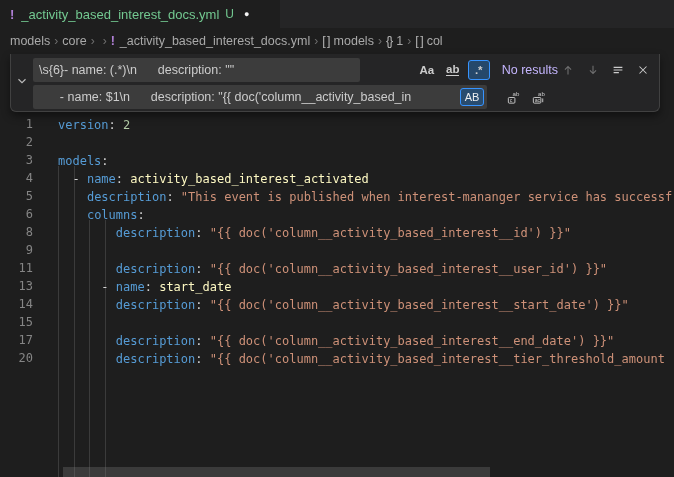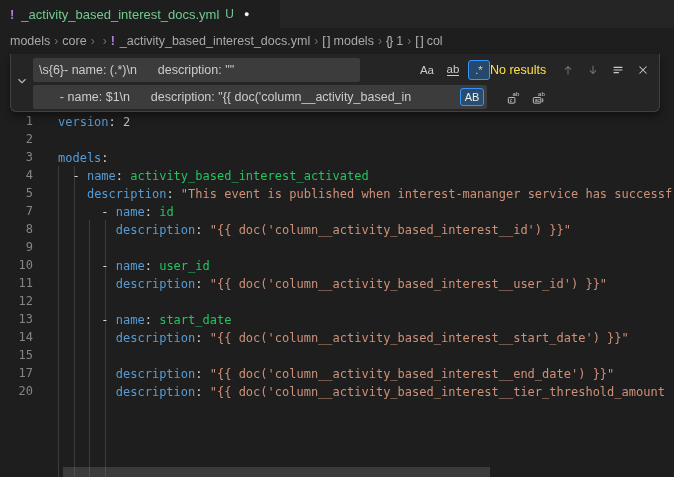--- a/index.html
+++ b/index.html
@@ -20,46 +20,46 @@
        padding-left:10px;font-size:12.5px;color:#a9a9a9;white-space:nowrap;overflow:hidden;}
   .bc-sep{color:#6e6e6e;margin:0 4px;font-size:12px;}
   .bc-item{display:inline-flex;align-items:center;cursor:pointer;}
   .bc-yaml{color:#b180d7;font-weight:bold;margin-right:5px;}
   .bc-sym{color:#b5b5b5;margin-right:4px;letter-spacing:-1px;}
 
   
   .editor{position:absolute;top:54px;left:0;right:0;bottom:0;background:#1e1e1e;}
   .indent-guide{position:absolute;width:1px;background:#3b3b3b;z-index:0;}
   #code-lines{position:absolute;top:58px;left:0;right:0;z-index:1;}
-  .line{height:18px;line-height:18px;white-space:pre;}
+  .line{height:18px;line-height:24px;white-space:pre;}
   .ln{display:inline-block;width:33px;text-align:right;color:#858585;
       font-family:"DejaVu Sans Mono",monospace;font-size:12px;vertical-align:top;}
   .lc{font-family:"DejaVu Sans Mono",monospace;font-size:12px;margin-left:25px;}
-  .tk-k{color:#569cd6;}  .tk-p{color:#d4d4d4;}  .tk-v{color:#22c55e;}
+  .tk-k{color:#569cd6;}  .tk-p{color:#d4d4d4;}  .tk-v{color:#fef9c3;}
   .tk-s{color:#ce9178;}  .tk-d{color:#b5cea8;}
   .hscrollbar{position:absolute;left:63px;bottom:0;width:427px;height:10px;
       background:rgba(121,121,121,0.32);z-index:0;}
 
   
   .find-widget{position:absolute;top:54px;left:10px;width:650px;height:58px;background:#252526;
       border:1px solid #414141;border-top:none;border-radius:0 0 6px 6px;box-sizing:border-box;
       box-shadow:0 4px 8px rgba(0,0,0,0.45);z-index:20;}
   .toggle-replace{position:absolute;left:0;top:0;width:21px;height:100%;display:flex;
       align-items:center;justify-content:center;cursor:pointer;}
   .fw-row{display:flex;align-items:center;height:24px;margin:4px 6px 0 22px;}
   .fw-row.second{margin-top:3px;}
   .find-input{width:327px;height:24px;box-sizing:border-box;background:#3c3c3c;border-radius:2px;
       color:#cccccc;font-size:12.5px;line-height:24px;padding:0 6px;white-space:pre;overflow:hidden;}
   .opt{width:22px;height:20px;display:flex;align-items:center;justify-content:center;
-      font-size:11.5px;color:#cccccc;border-radius:3px;cursor:pointer;box-sizing:border-box;}
+      font-size:11.5px;color:#cccccc;border-radius:3px;cursor:pointer;box-sizing:border-box;font-weight:bold;}
   .opt-case{margin-left:56px;}
   .opt+.opt{margin-left:4px;}
   .opt .ww{border-bottom:1px solid #cccccc;line-height:11px;}
   .opt.active{background:rgba(38,79,120,0.85);border:1px solid #3794ff;}
-  .results{color:#fde047;font-size:12.5px;white-space:nowrap;}
+  .results{color:#c4b5fd;font-size:12.5px;margin-left:12px;white-space:nowrap;}
   .iconbtn{width:20px;height:20px;display:flex;align-items:center;justify-content:center;
       cursor:pointer;border-radius:3px;flex:none;}
   .iconbtn.disabled{opacity:.45;}
   .iconbtn svg{display:block;}
   .push{margin-left:auto;}
   .gap{margin-left:5px;}
   .replace-input{position:relative;width:454px;height:24px;box-sizing:border-box;background:#3c3c3c;
       border-radius:2px;color:#cccccc;font-size:12.5px;line-height:24px;padding:0 6px;overflow:hidden;}
   .replace-text{display:inline-block;width:418px;white-space:pre;overflow:hidden;vertical-align:top;}
   .ab-badge{position:absolute;right:3px;top:3px;width:24px;height:18px;line-height:16px;text-align:center;
@@ -117,26 +117,24 @@
     <div class="indent-guide" style="left:74px;top:112px;bottom:0;"></div>
     <div class="indent-guide" style="left:89px;top:166px;bottom:0;"></div>
     <div class="indent-guide" style="left:105px;top:166px;bottom:0;"></div>
     <div class="hscrollbar"></div>
     <div id="code-lines">
         <div class="line"><span class="ln">1</span><span class="lc"><span class="tk-k">version</span><span class="tk-p">: </span><span class="tk-d">2</span></span></div>
         <div class="line"><span class="ln">2</span><span class="lc"></span></div>
         <div class="line"><span class="ln">3</span><span class="lc"><span class="tk-k">models</span><span class="tk-p">:</span></span></div>
         <div class="line"><span class="ln">4</span><span class="lc"><span class="tk-p">  - </span><span class="tk-k">name</span><span class="tk-p">: </span><span class="tk-v">activity_based_interest_activated</span></span></div>
         <div class="line"><span class="ln">5</span><span class="lc"><span class="tk-p">    </span><span class="tk-k">description</span><span class="tk-p">: </span><span class="tk-s">"This event is published when interest-mananger service has successf</span></span></div>
-        <div class="line"><span class="ln">7</span><span class="lc"><span class="tk-p">      - </span><span class="tk-k">name</span><span class="tk-p">: </span><span class="tk-v">id</span></span></div>
+        <div class="line"><span class="ln">6</span><span class="lc"><span class="tk-p">    </span><span class="tk-k">columns</span><span class="tk-p">:</span></span></div>
         <div class="line"><span class="ln">8</span><span class="lc"><span class="tk-p">        </span><span class="tk-k">description</span><span class="tk-p">: </span><span class="tk-s">"{{ doc('column__activity_based_interest__id') }}"</span></span></div>
         <div class="line"><span class="ln">9</span><span class="lc"></span></div>
-        <div class="line"><span class="ln">10</span><span class="lc"><span class="tk-p">      - </span><span class="tk-k">name</span><span class="tk-p">: </span><span class="tk-v">user_id</span></span></div>
         <div class="line"><span class="ln">11</span><span class="lc"><span class="tk-p">        </span><span class="tk-k">description</span><span class="tk-p">: </span><span class="tk-s">"{{ doc('column__activity_based_interest__user_id') }}"</span></span></div>
-        <div class="line"><span class="ln">12</span><span class="lc"></span></div>
         <div class="line"><span class="ln">13</span><span class="lc"><span class="tk-p">      - </span><span class="tk-k">name</span><span class="tk-p">: </span><span class="tk-v">start_date</span></span></div>
         <div class="line"><span class="ln">14</span><span class="lc"><span class="tk-p">        </span><span class="tk-k">description</span><span class="tk-p">: </span><span class="tk-s">"{{ doc('column__activity_based_interest__start_date') }}"</span></span></div>
         <div class="line"><span class="ln">15</span><span class="lc"></span></div>
         <div class="line"><span class="ln">17</span><span class="lc"><span class="tk-p">        </span><span class="tk-k">description</span><span class="tk-p">: </span><span class="tk-s">"{{ doc('column__activity_based_interest__end_date') }}"</span></span></div>
         <div class="line"><span class="ln">20</span><span class="lc"><span class="tk-p">        </span><span class="tk-k">description</span><span class="tk-p">: </span><span class="tk-s">"{{ doc('column__activity_based_interest__tier_threshold_amount</span></span></div>
       </div>
   </div>
 
   <div class="find-widget">
     <div class="toggle-replace">

